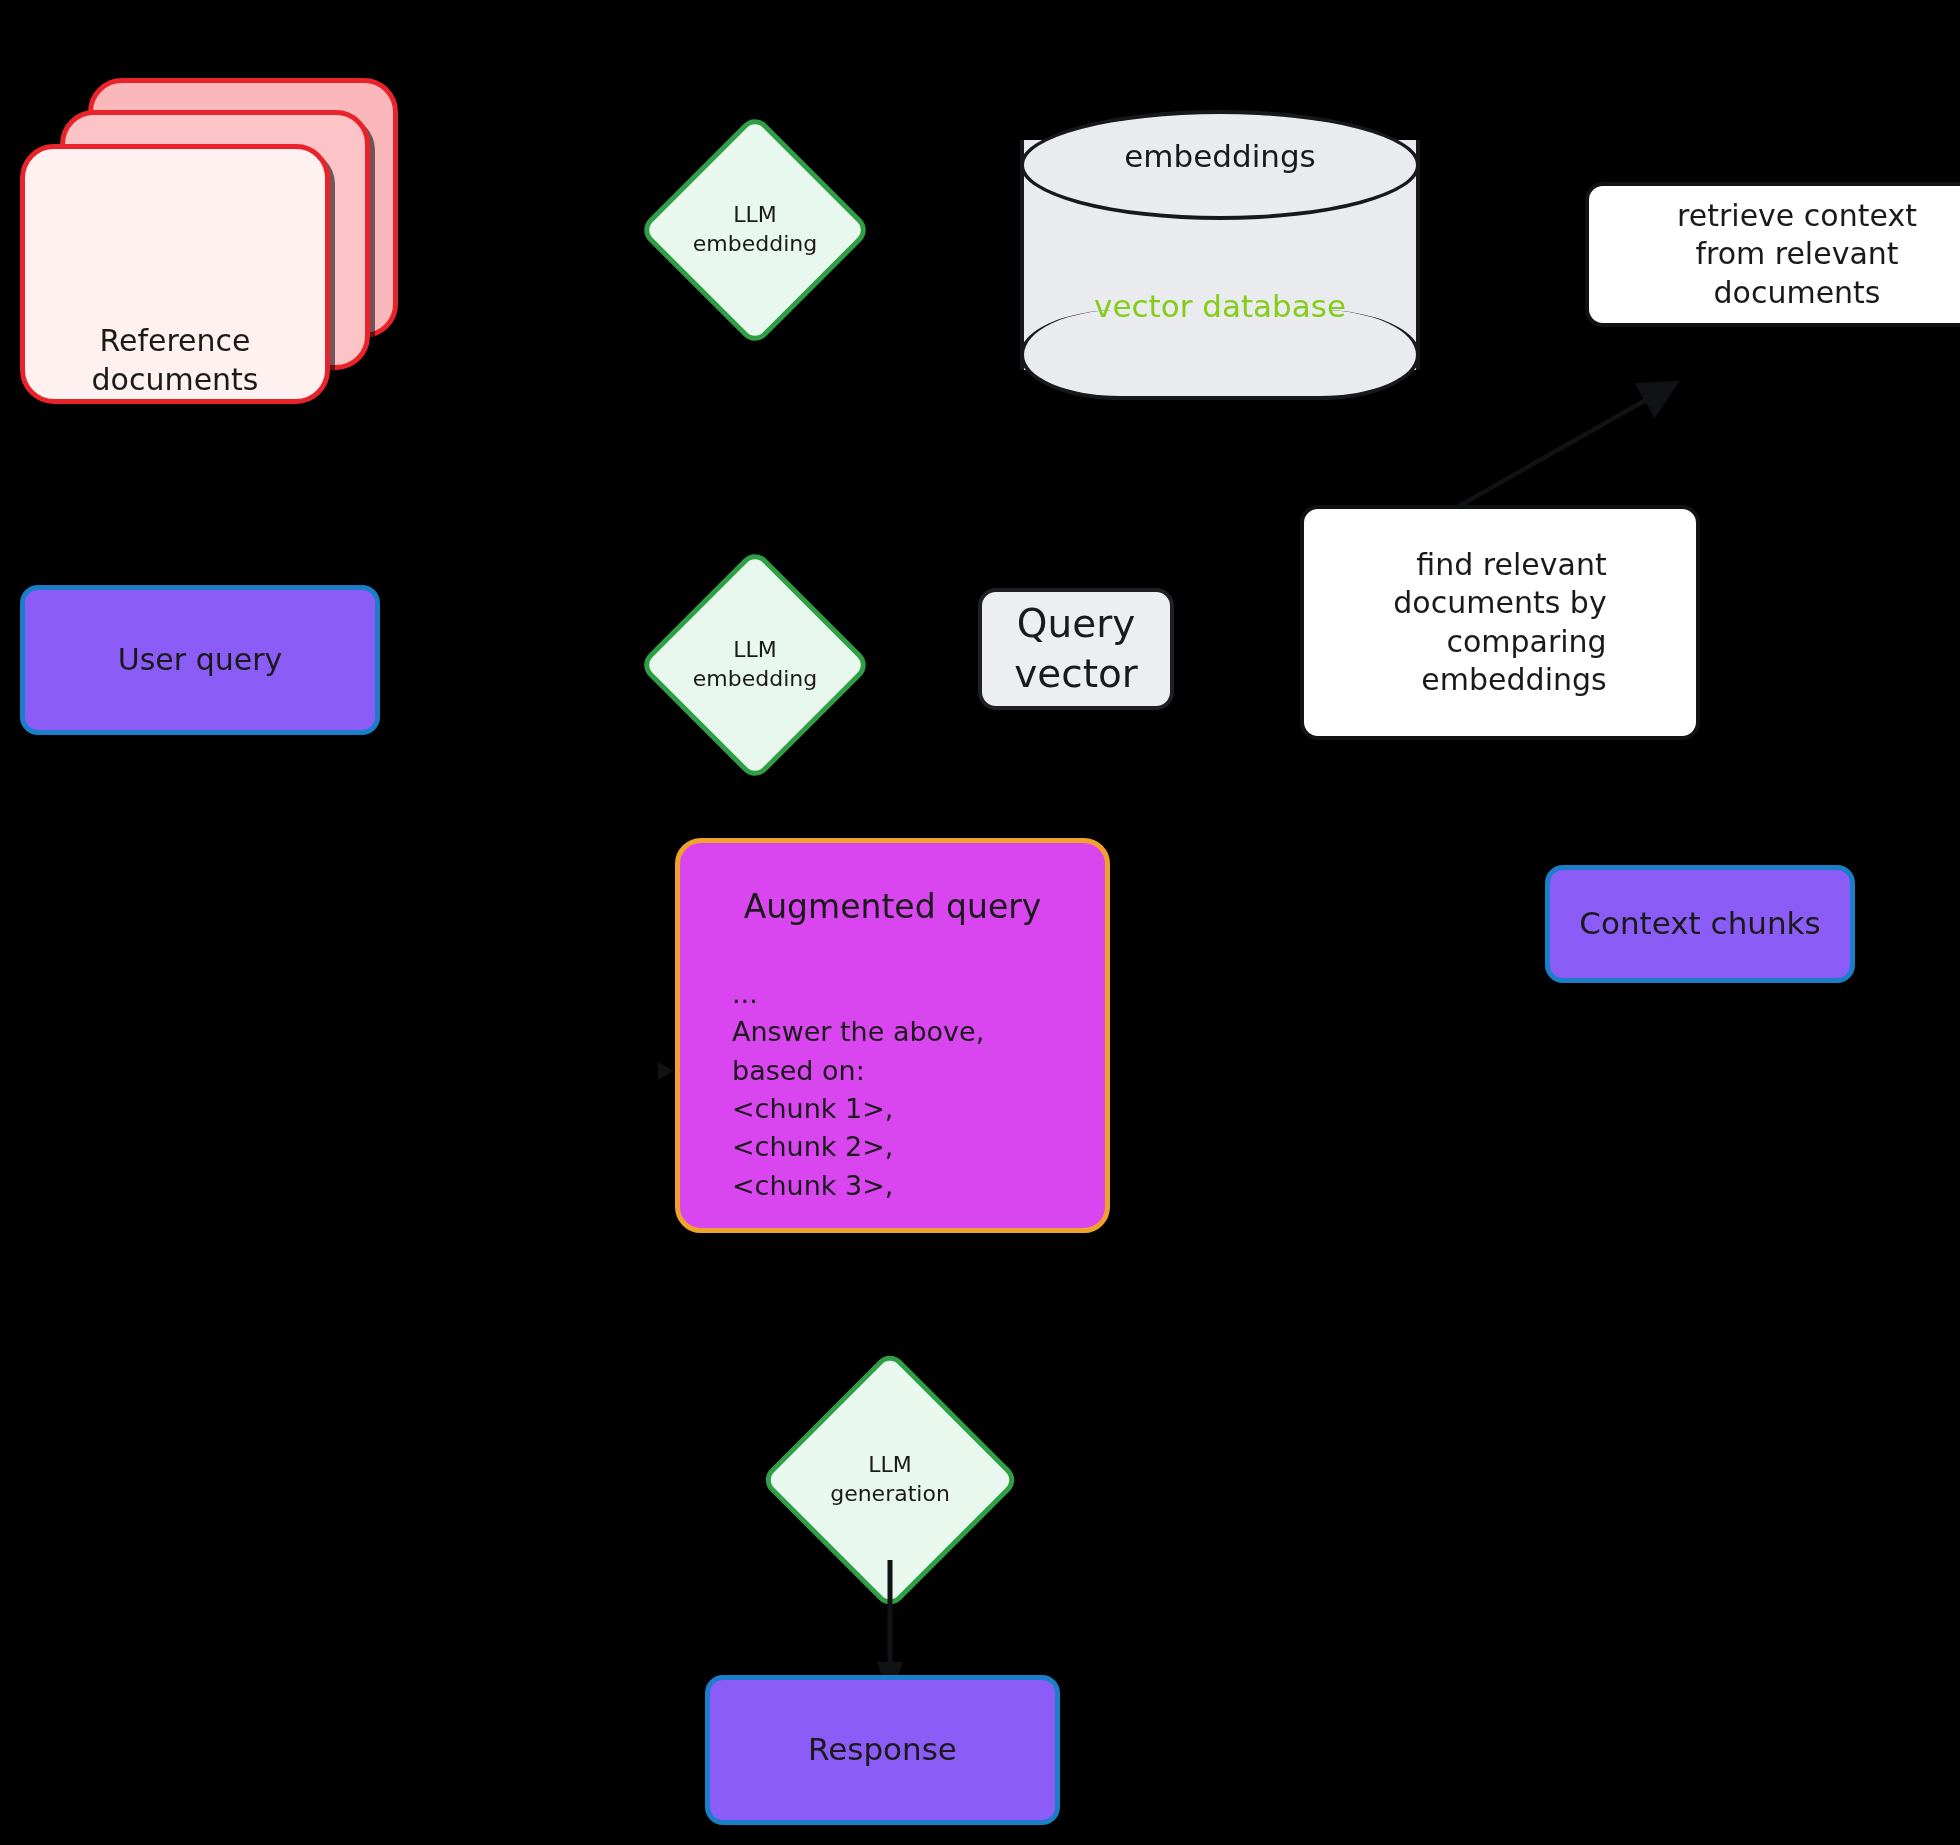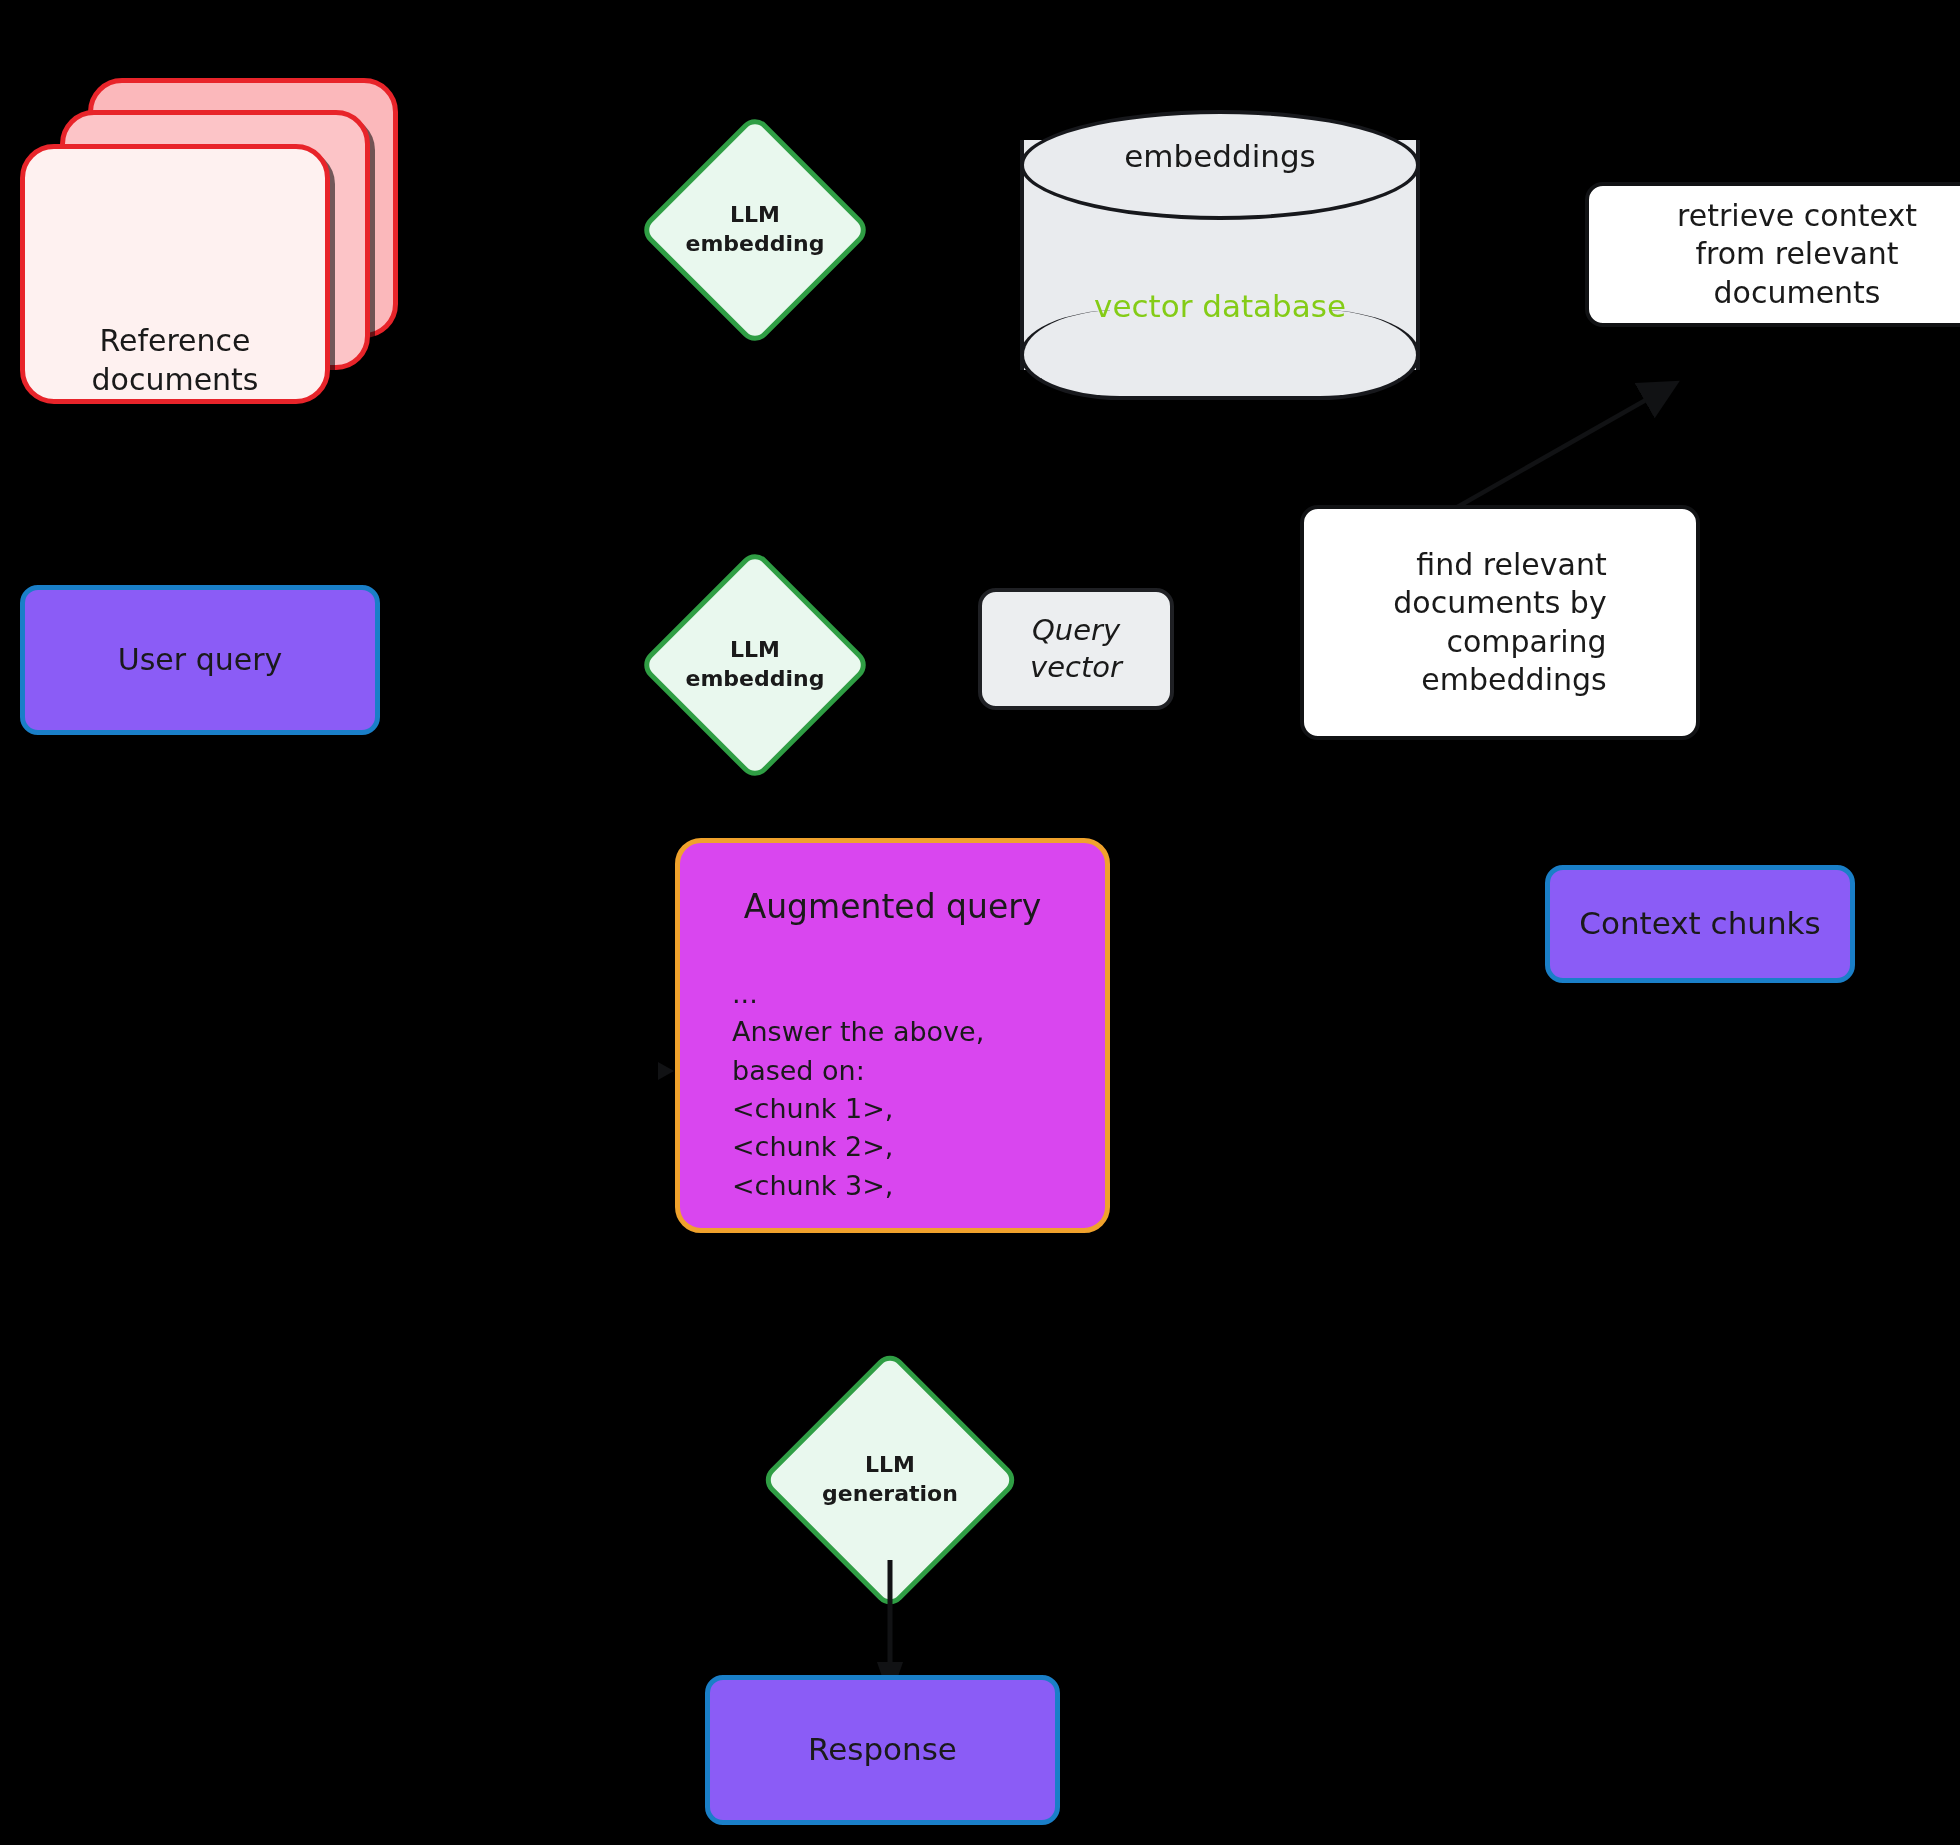--- a/index.html
+++ b/index.html
@@ -54,21 +54,20 @@
   .grey  { background: #eceef0; border: 4px solid #1f2024; }
   .white { background: #ffffff; border: 4px solid #111214; }
   .cream { background: #d946ef; border: 5px solid #f0a22c; }
 
   
   .diamond {
     position: absolute;
     display: flex;
     align-items: center;
     justify-content: center;
-    font-weight: bold;
   }
   .diamond .dshape {
     position: absolute;
     left: 50%; top: 50%;
     transform: translate(-50%,-50%) rotate(45deg);
     background: #e9f8ee;
     border: 5px solid #2f9e44;
     border-radius: 16px;
     box-shadow: 4px 5px 0 rgba(0,0,0,0.45);
   }
@@ -165,21 +164,21 @@
     <div class="txt" style="font-size:30px;">User query</div>
   </div>
 
   <div class="diamond" style="left:620px; top:555px; width:270px; height:220px;">
     <div class="dshape" style="width:156px; height:156px;"></div>
     <div class="dlabel">LLM
 embedding</div>
   </div>
 
   <div class="node rrect grey" style="left:978px; top:588px; width:196px; height:122px;">
-    <div class="txt" style="font-size:29px;font-style:italic;">Query
+    <div class="txt" style="font-size:39px;">Query
 vector</div>
   </div>
 
   <div class="node rrect white" style="left:1300px; top:505px; width:400px; height:235px;text-align:right;">
     <div class="txt" style="font-size:30px;">find relevant
 documents by
 comparing
 embeddings</div>
   </div>
 

